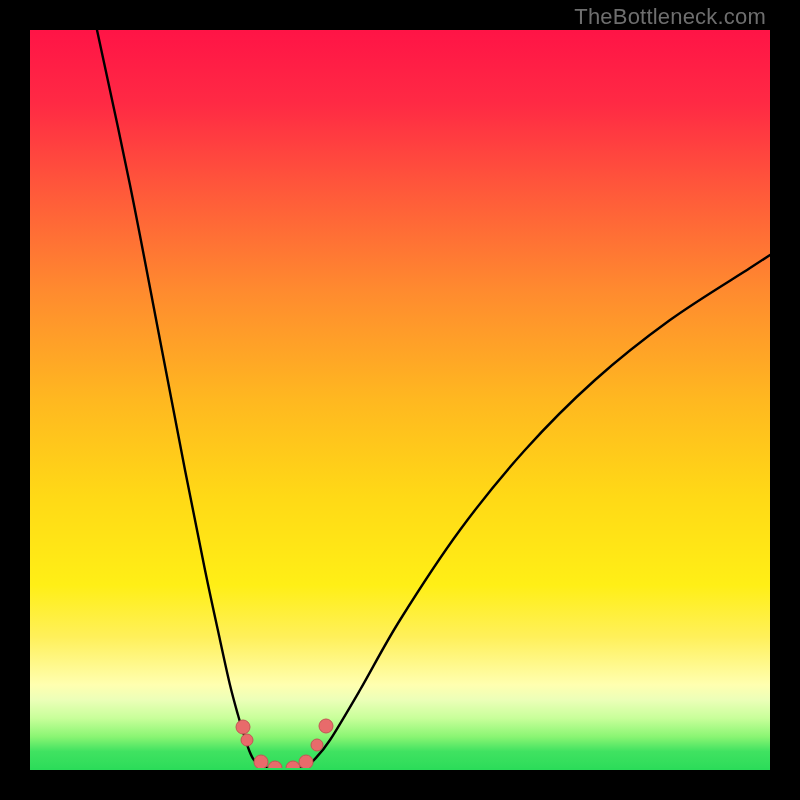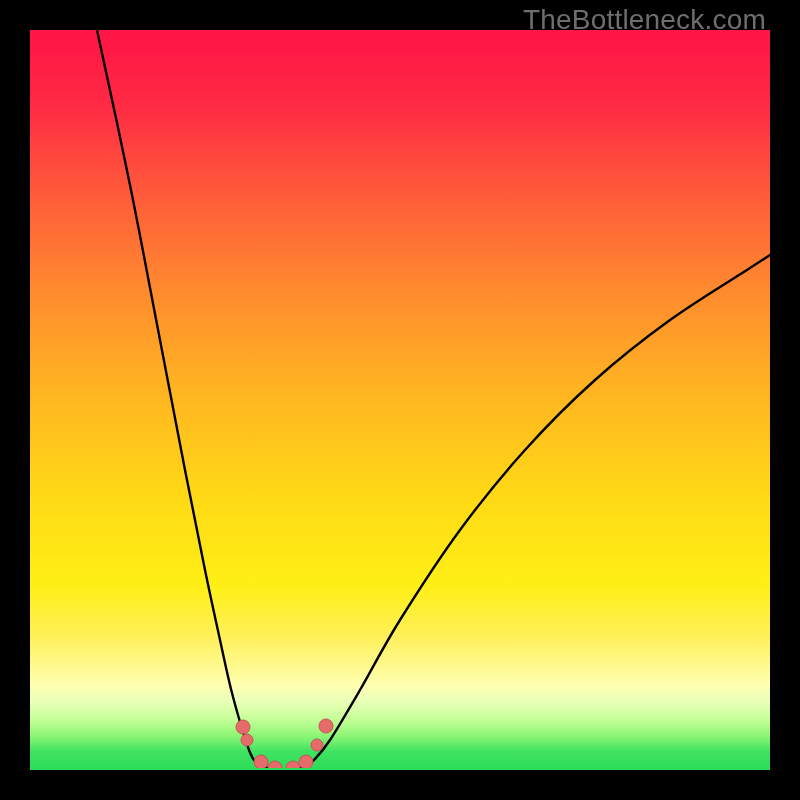--- a/index.html
+++ b/index.html
@@ -31,21 +31,21 @@
     left: 0;
     top: 0;
     width: 100%;
     height: 100%;
   }
   .watermark {
     position: absolute;
     top: 4px;
     right: 34px;
     color: #6e6e6e;
-    font-size: 28px;
+    font-size: 22px;
     font-weight: 500;
     letter-spacing: 0.2px;
     user-select: none;
   }
   .bottom-band {
     position: absolute;
     left: 30px;
     width: 740px;
   }
   .bottom-band.green {

